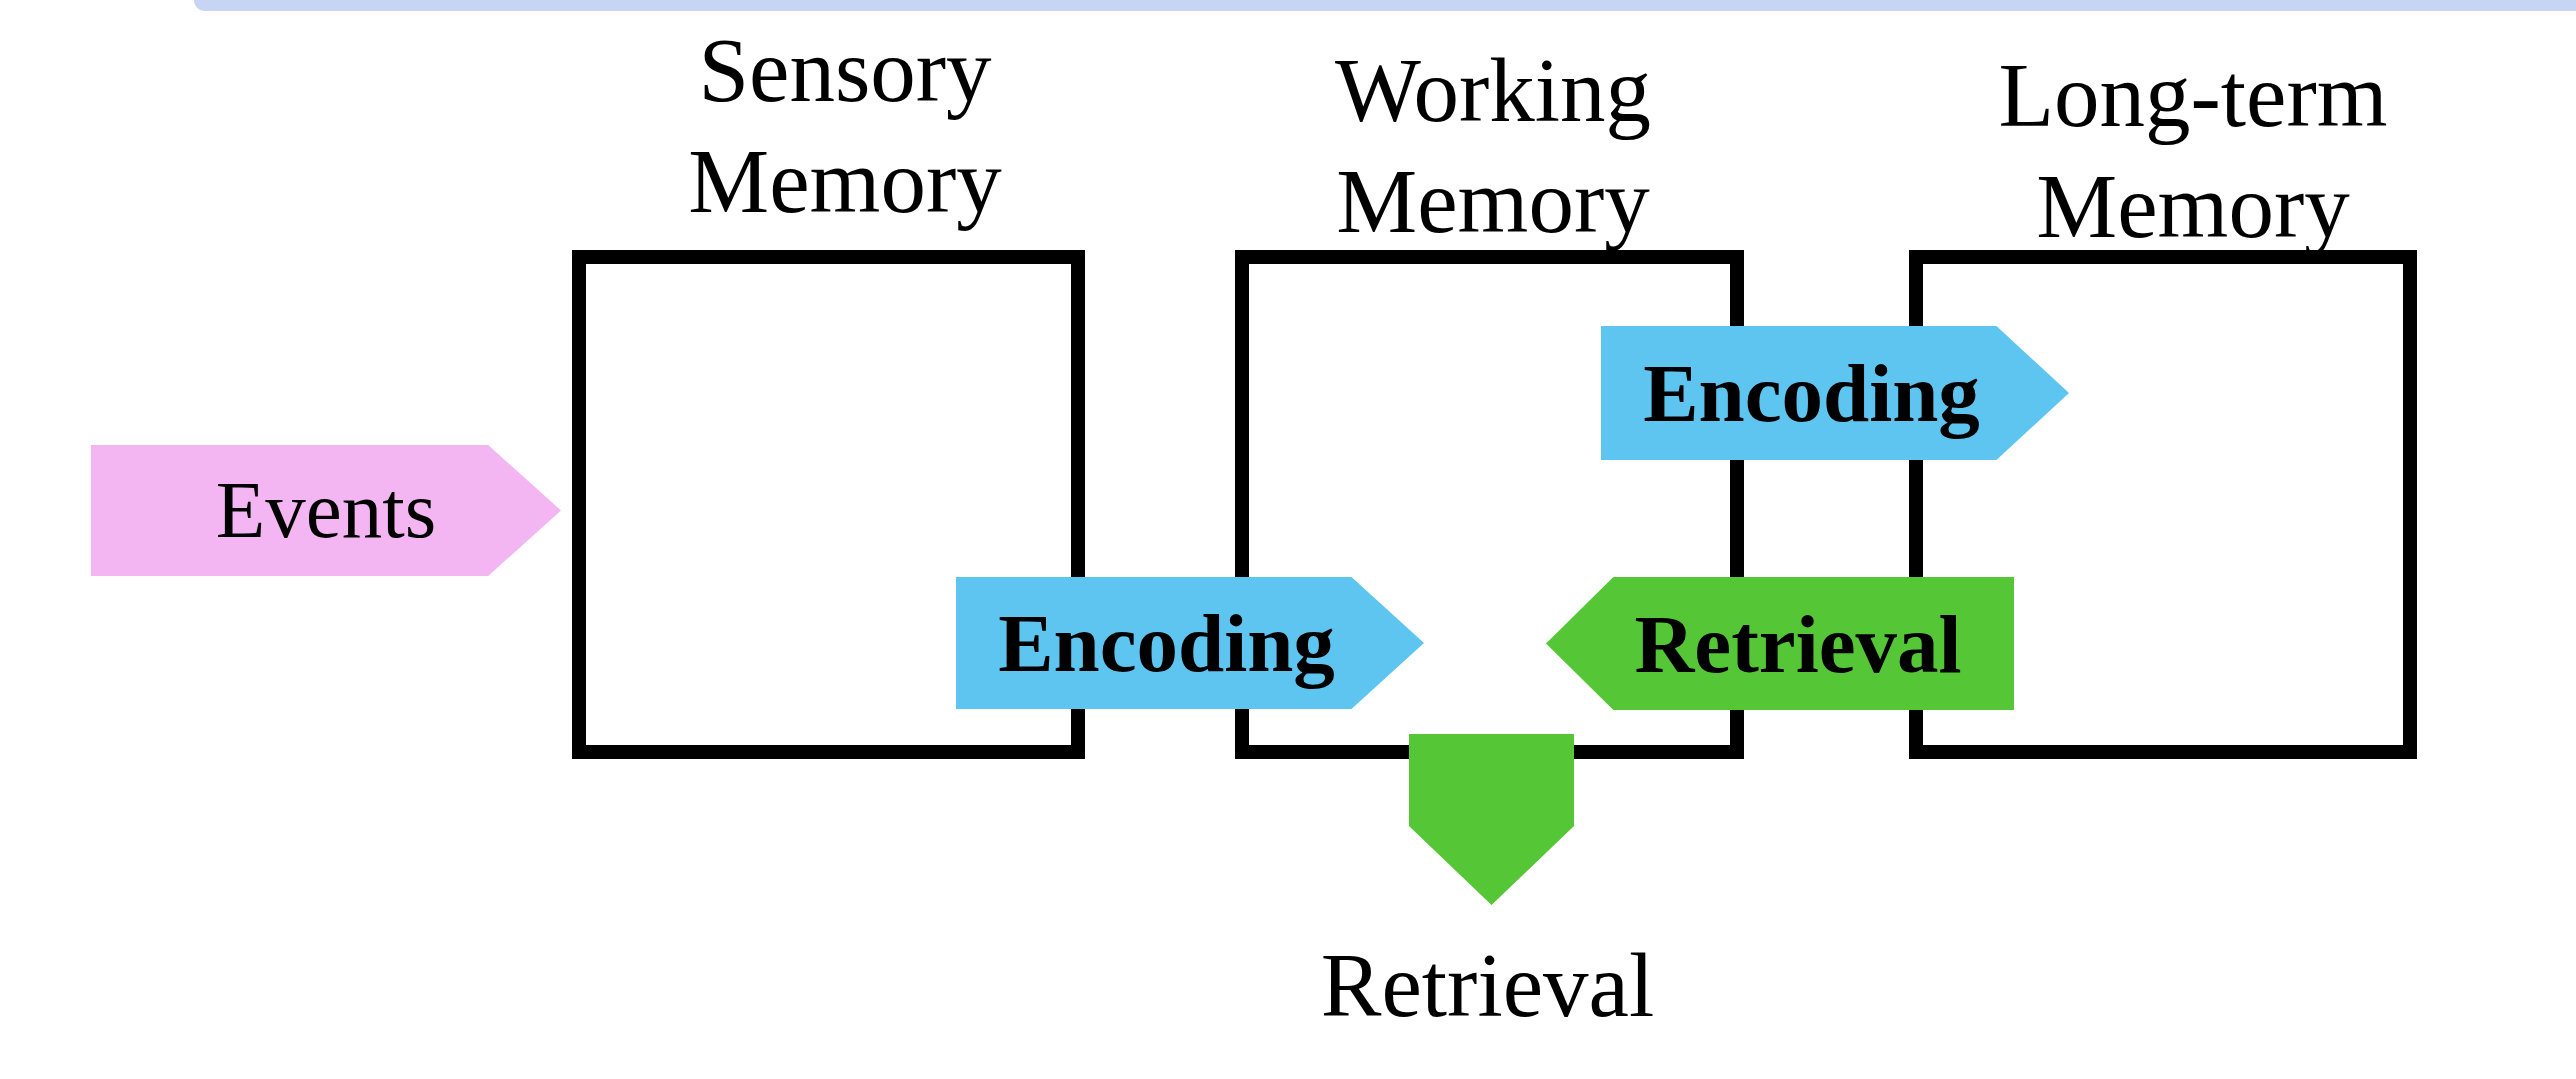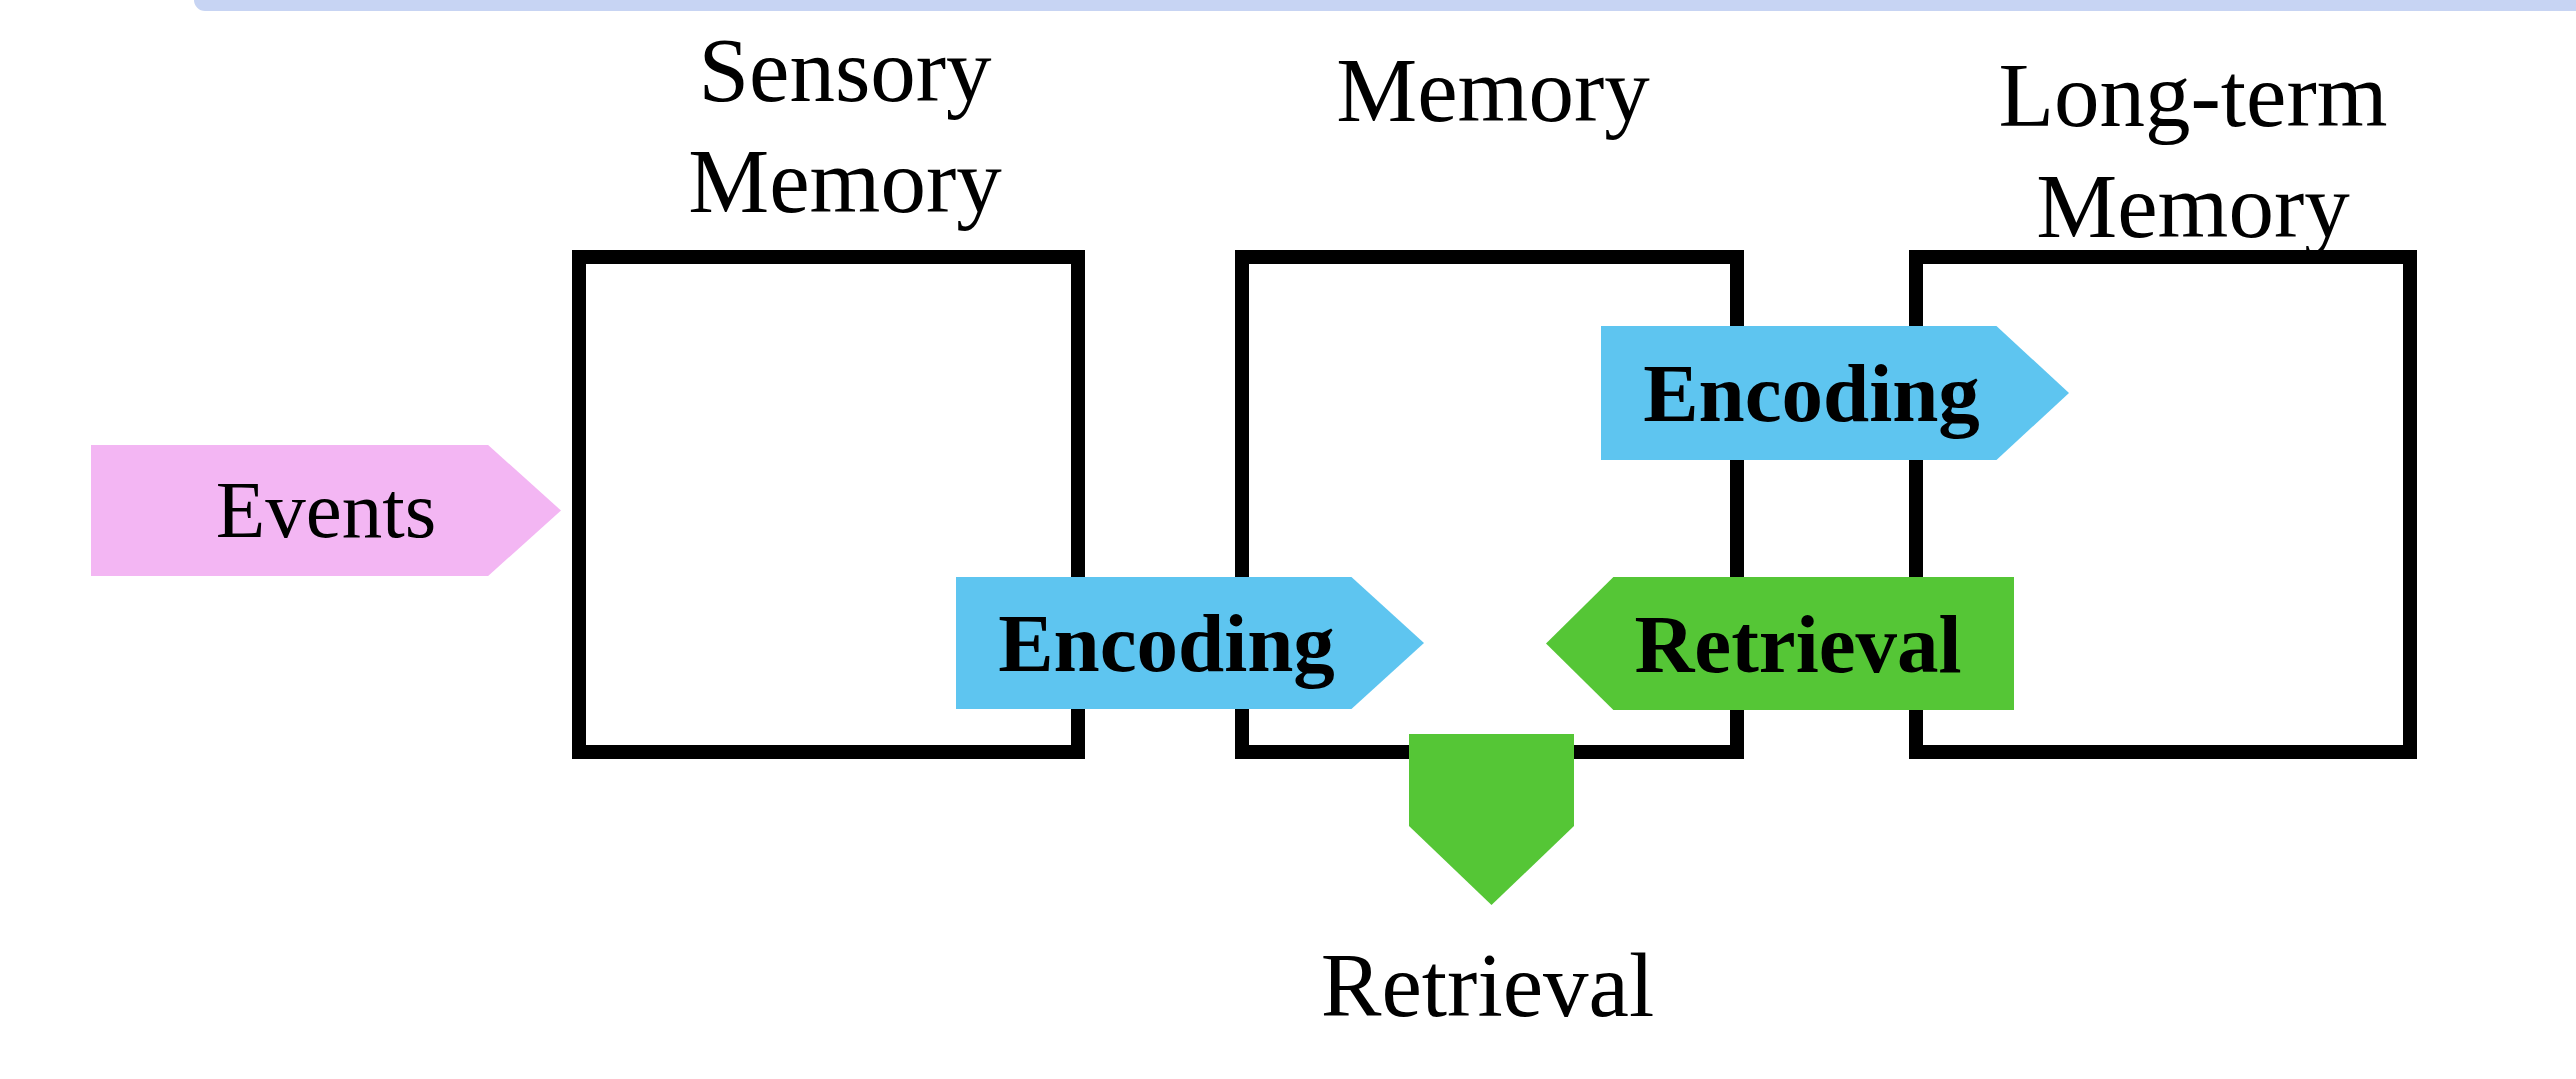--- a/index.html
+++ b/index.html
@@ -123,20 +123,21 @@
 
 <div class="stage">
 
   <div class="topbar"></div>
 
   <div class="box-label label-sensory">
     <div>Sensory</div>
     <div>Memory</div>
   </div>
   <div class="box-label label-working">
+    <div>Working</div>
     <div>Memory</div>
   </div>
   <div class="box-label label-longterm">
     <div>Long-term</div>
     <div>Memory</div>
   </div>
 
   <div class="membox box-sensory"></div>
   <div class="membox box-working"></div>
   <div class="membox box-longterm"></div>

